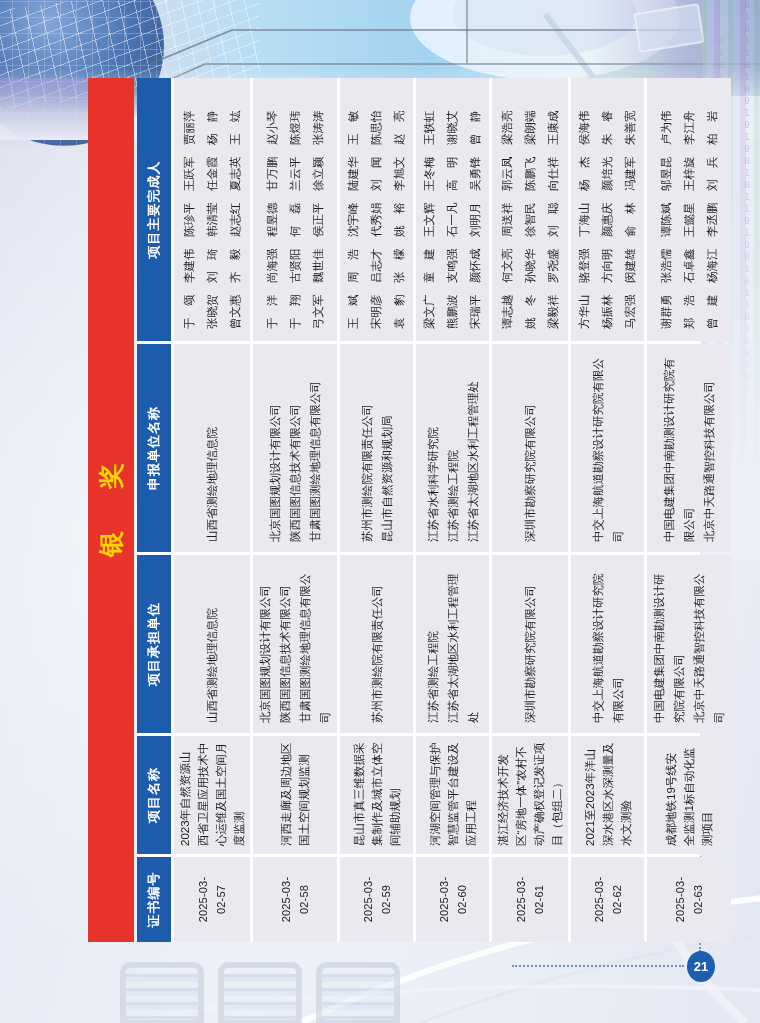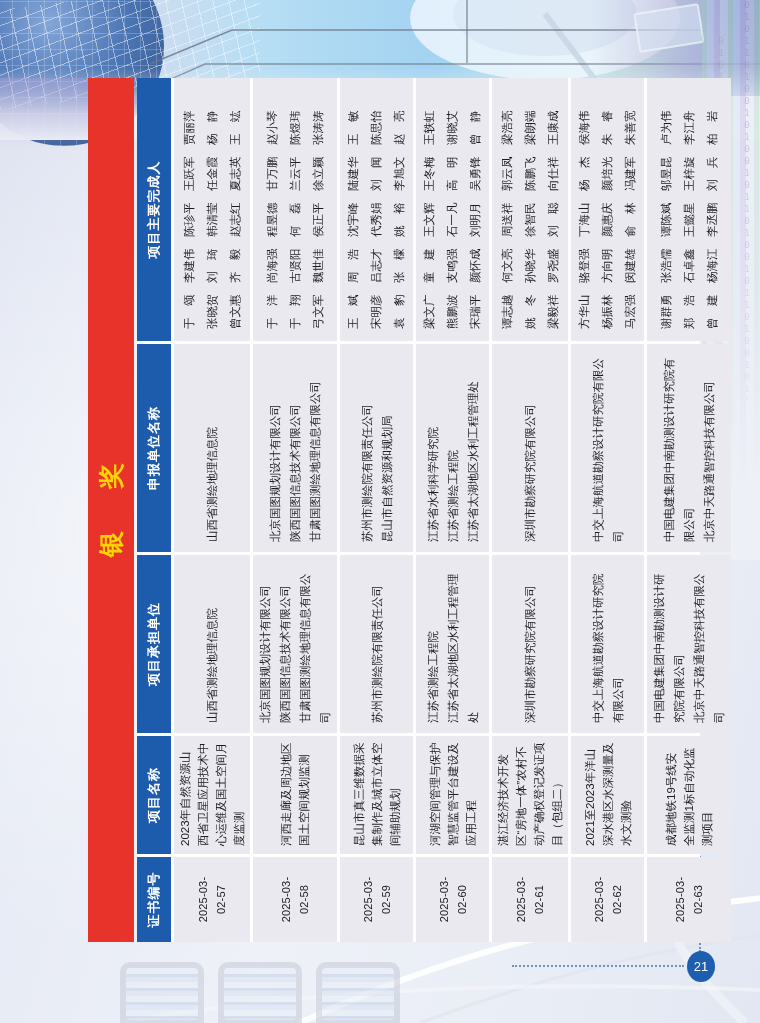--- a/index.html
+++ b/index.html
@@ -43,21 +43,21 @@
   .bin3{left:700px;top:120px;height:250px;color:rgba(150,130,200,.35);}
 
   
   .monitor{position:absolute;top:962px;width:84px;height:70px;border-radius:10px 10px 0 0;background:#c6cad8;opacity:.55;}
   .monitor .screen{margin:6px;height:52px;border-radius:4px;
        background:repeating-linear-gradient(180deg,#e9eef6 0 6px,#c4d1e7 6px 9px,#d9e3f1 9px 14px);}
   .dot-h{position:absolute;left:512px;top:965px;width:172px;height:0;border-top:2px dotted #7292c0;}
   .dot-v{position:absolute;left:699px;top:856px;height:96px;width:0;border-left:2px dotted #7292c0;}
   .page-badge{position:absolute;left:687px;top:951px;width:28px;height:31px;border-radius:50%;
        background:#1d5fae;color:#fff;display:flex;align-items:center;justify-content:center;
-       font-size:13px;font-weight:normal;}
+       font-size:13px;font-weight:bold;}
 
   
   .award-rot{position:absolute;left:88px;top:78px;width:612px;height:864px;}
   .award-table{width:864px;height:612px;transform-origin:0 0;transform:rotate(-90deg) translateX(-864px);}
   .title-band{height:46px;background:#e8332a;color:#ffd400;display:flex;align-items:center;justify-content:center;
        font-size:26px;font-weight:bold;letter-spacing:8px;padding-left:8px;}
   .tbl-grid{display:grid;grid-template-columns:85px 118px 178px 208px 1fr;grid-template-rows:34px repeat(7,1fr);
        gap:3px;background:#fff;height:563px;margin-top:3px;}
   .hdr{background:#1d5bad;color:#fff;display:flex;align-items:center;justify-content:center;
        font-size:13px;font-weight:600;letter-spacing:1px;}

